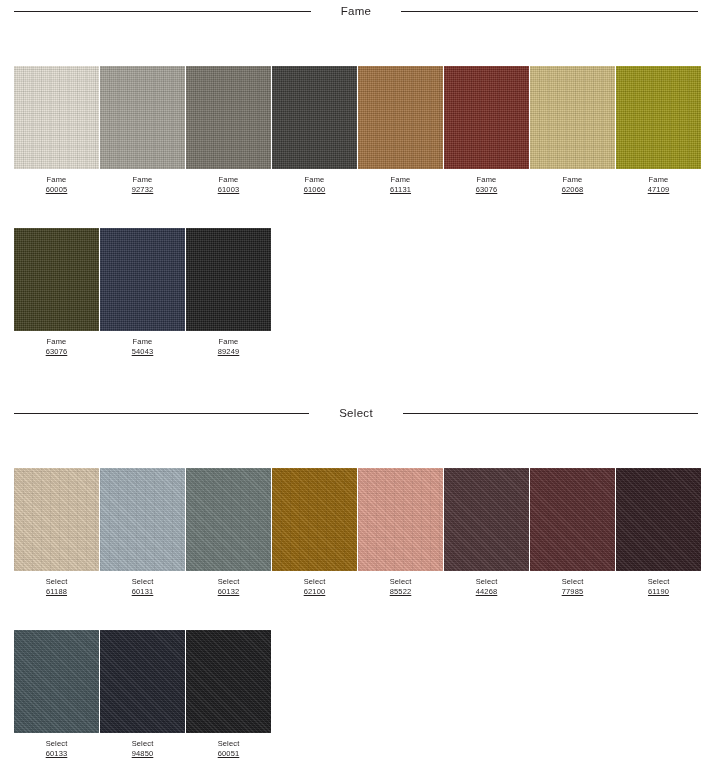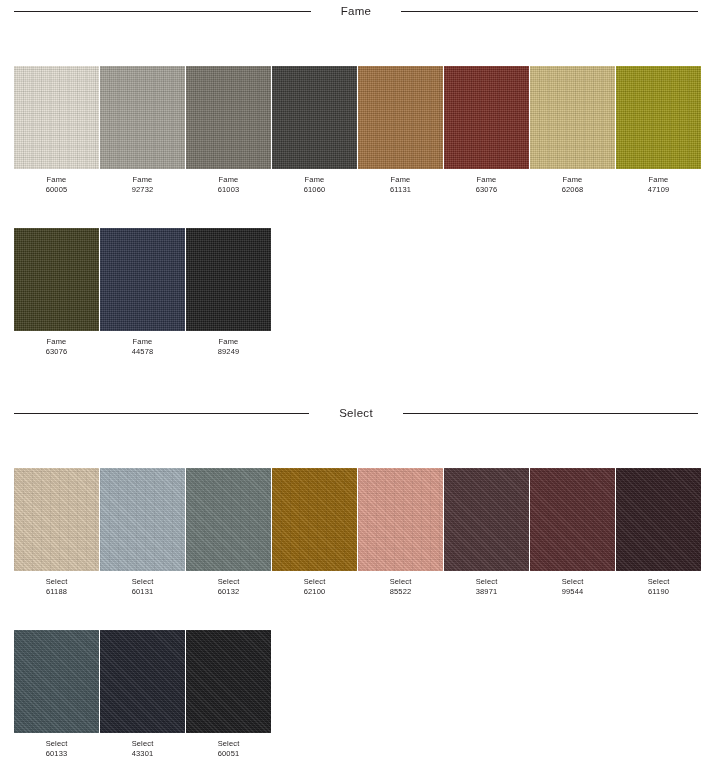--- a/index.html
+++ b/index.html
@@ -87,21 +87,21 @@
 
   .swatch-label {
     text-align: center;
     font-size: 7.5px;
     line-height: 9.5px;
     color: #231f20;
     padding-top: 6px;
     letter-spacing: 0.15px;
   }
   .swatch-label .brand { display: block; }
-  .swatch-label .code  { display: block; }
+  .swatch-label .code  { display: block; text-decoration: underline; }
 
   
   #fame-header      { position: absolute; top: 0px;   left: 0; }
   #fame-row-1       { position: absolute; top: 66px;  left: 0; }
   #fame-row-2       { position: absolute; top: 228px; left: 0; }
   #select-header    { position: absolute; top: 402px; left: 0; }
   #select-row-1     { position: absolute; top: 468px; left: 0; }
   #select-row-2     { position: absolute; top: 630px; left: 0; }
 </style>
 </head>
@@ -177,21 +177,21 @@
     <div class="swatch-chip" style="background-color: rgb(62, 60, 29);"></div>
     <div class="swatch-label">
       <span class="brand">Fame</span>
       <span class="code">63076</span>
     </div>
   </div>
   <div class="swatch-cell">
     <div class="swatch-chip" style="background-color: rgb(43, 49, 69);"></div>
     <div class="swatch-label">
       <span class="brand">Fame</span>
-      <span class="code">44578</span>
+      <span class="code">54043</span>
     </div>
   </div>
   <div class="swatch-cell">
     <div class="swatch-chip" style="background-color: rgb(29, 29, 29);"></div>
     <div class="swatch-label">
       <span class="brand">Fame</span>
       <span class="code">89249</span>
     </div>
   </div>
 </div>
@@ -235,28 +235,28 @@
     <div class="swatch-chip twill" style="background-color: rgb(220, 157, 141);"></div>
     <div class="swatch-label">
       <span class="brand">Select</span>
       <span class="code">85522</span>
     </div>
   </div>
   <div class="swatch-cell">
     <div class="swatch-chip twill" style="background-color: rgb(78, 54, 57);"></div>
     <div class="swatch-label">
       <span class="brand">Select</span>
-      <span class="code">38971</span>
+      <span class="code">44268</span>
     </div>
   </div>
   <div class="swatch-cell">
     <div class="swatch-chip twill" style="background-color: rgb(90, 46, 48);"></div>
     <div class="swatch-label">
       <span class="brand">Select</span>
-      <span class="code">99544</span>
+      <span class="code">77985</span>
     </div>
   </div>
   <div class="swatch-cell">
     <div class="swatch-chip twill" style="background-color: rgb(51, 32, 36);"></div>
     <div class="swatch-label">
       <span class="brand">Select</span>
       <span class="code">61190</span>
     </div>
   </div>
 </div>
@@ -266,21 +266,21 @@
     <div class="swatch-chip twill" style="background-color: rgb(71, 86, 92);"></div>
     <div class="swatch-label">
       <span class="brand">Select</span>
       <span class="code">60133</span>
     </div>
   </div>
   <div class="swatch-cell">
     <div class="swatch-chip twill" style="background-color: rgb(35, 37, 47);"></div>
     <div class="swatch-label">
       <span class="brand">Select</span>
-      <span class="code">43301</span>
+      <span class="code">94850</span>
     </div>
   </div>
   <div class="swatch-cell">
     <div class="swatch-chip twill" style="background-color: rgb(30, 30, 32);"></div>
     <div class="swatch-label">
       <span class="brand">Select</span>
       <span class="code">60051</span>
     </div>
   </div>
 </div>

